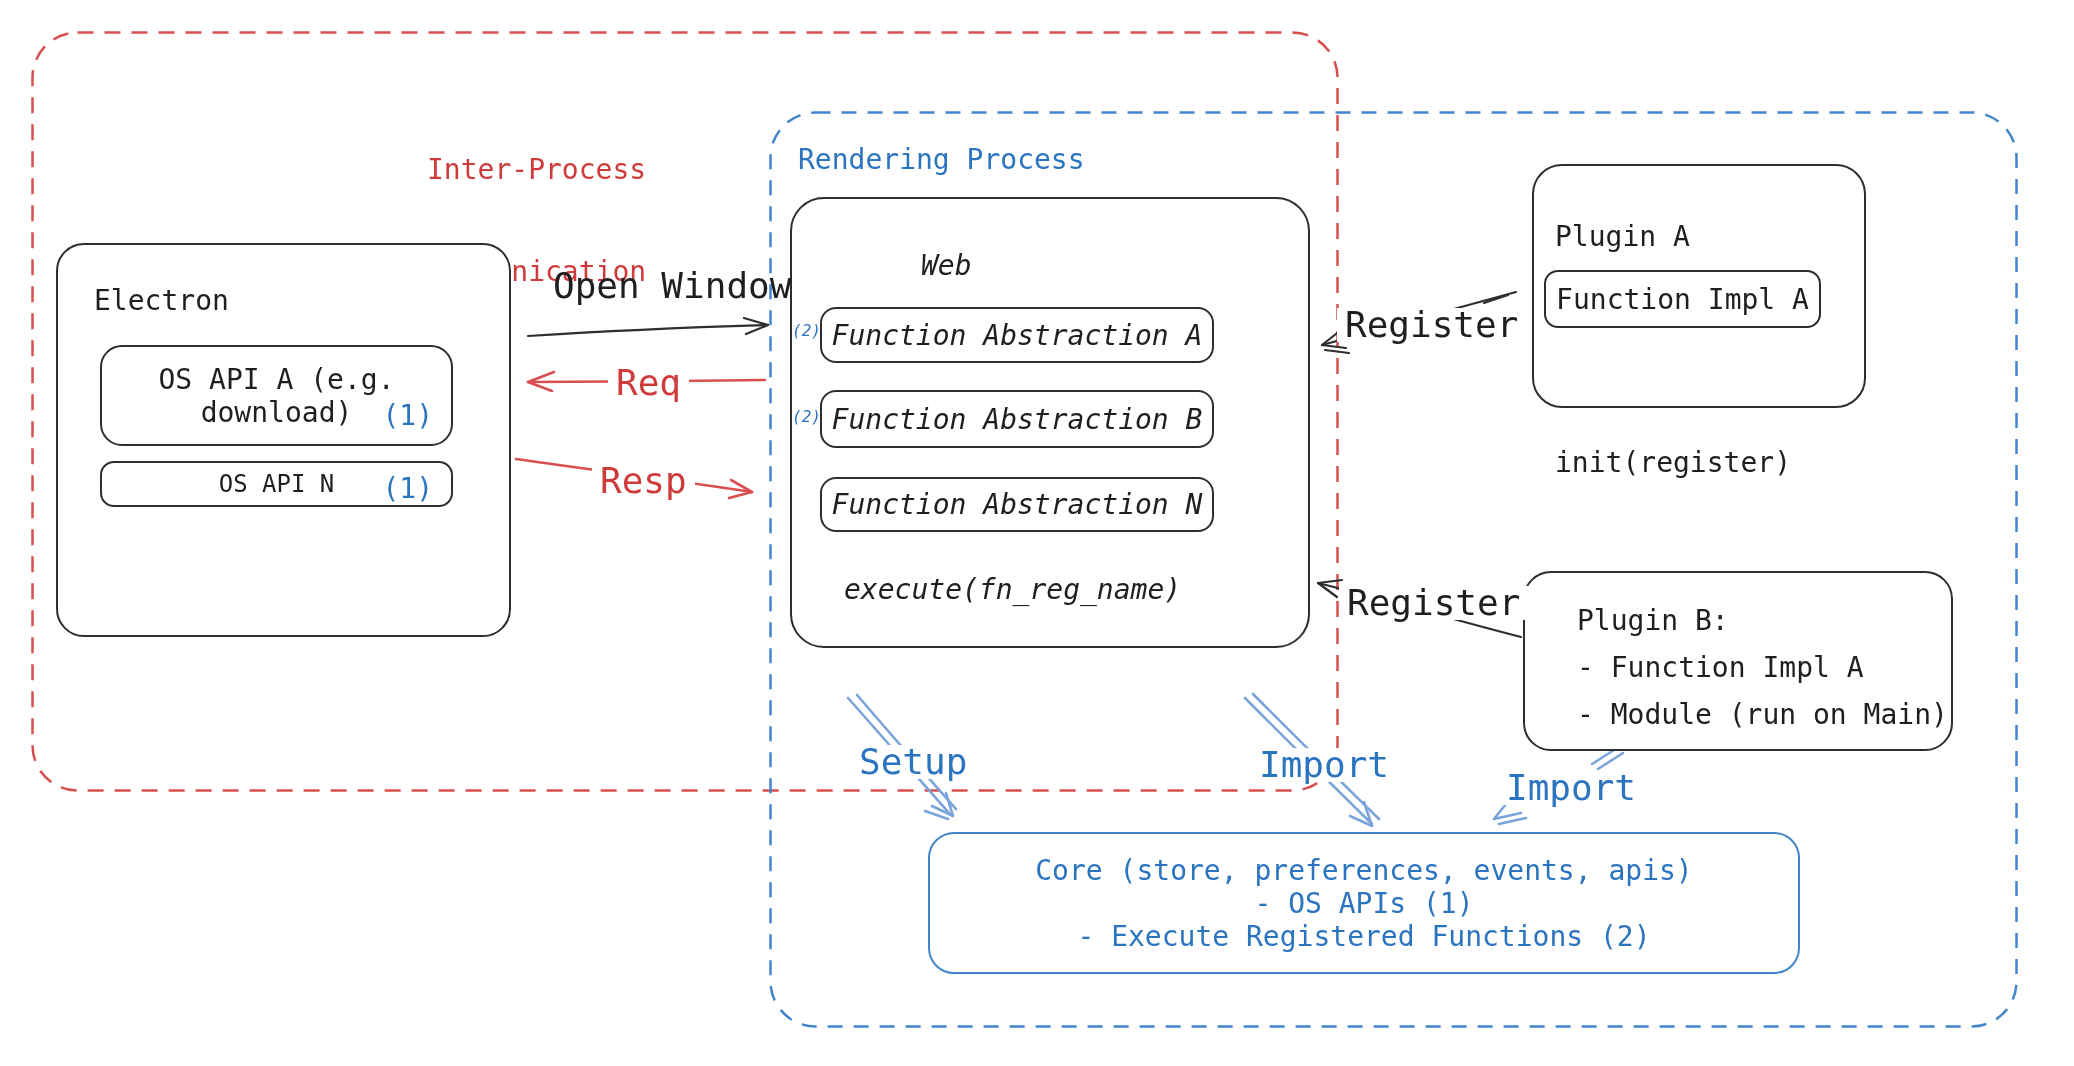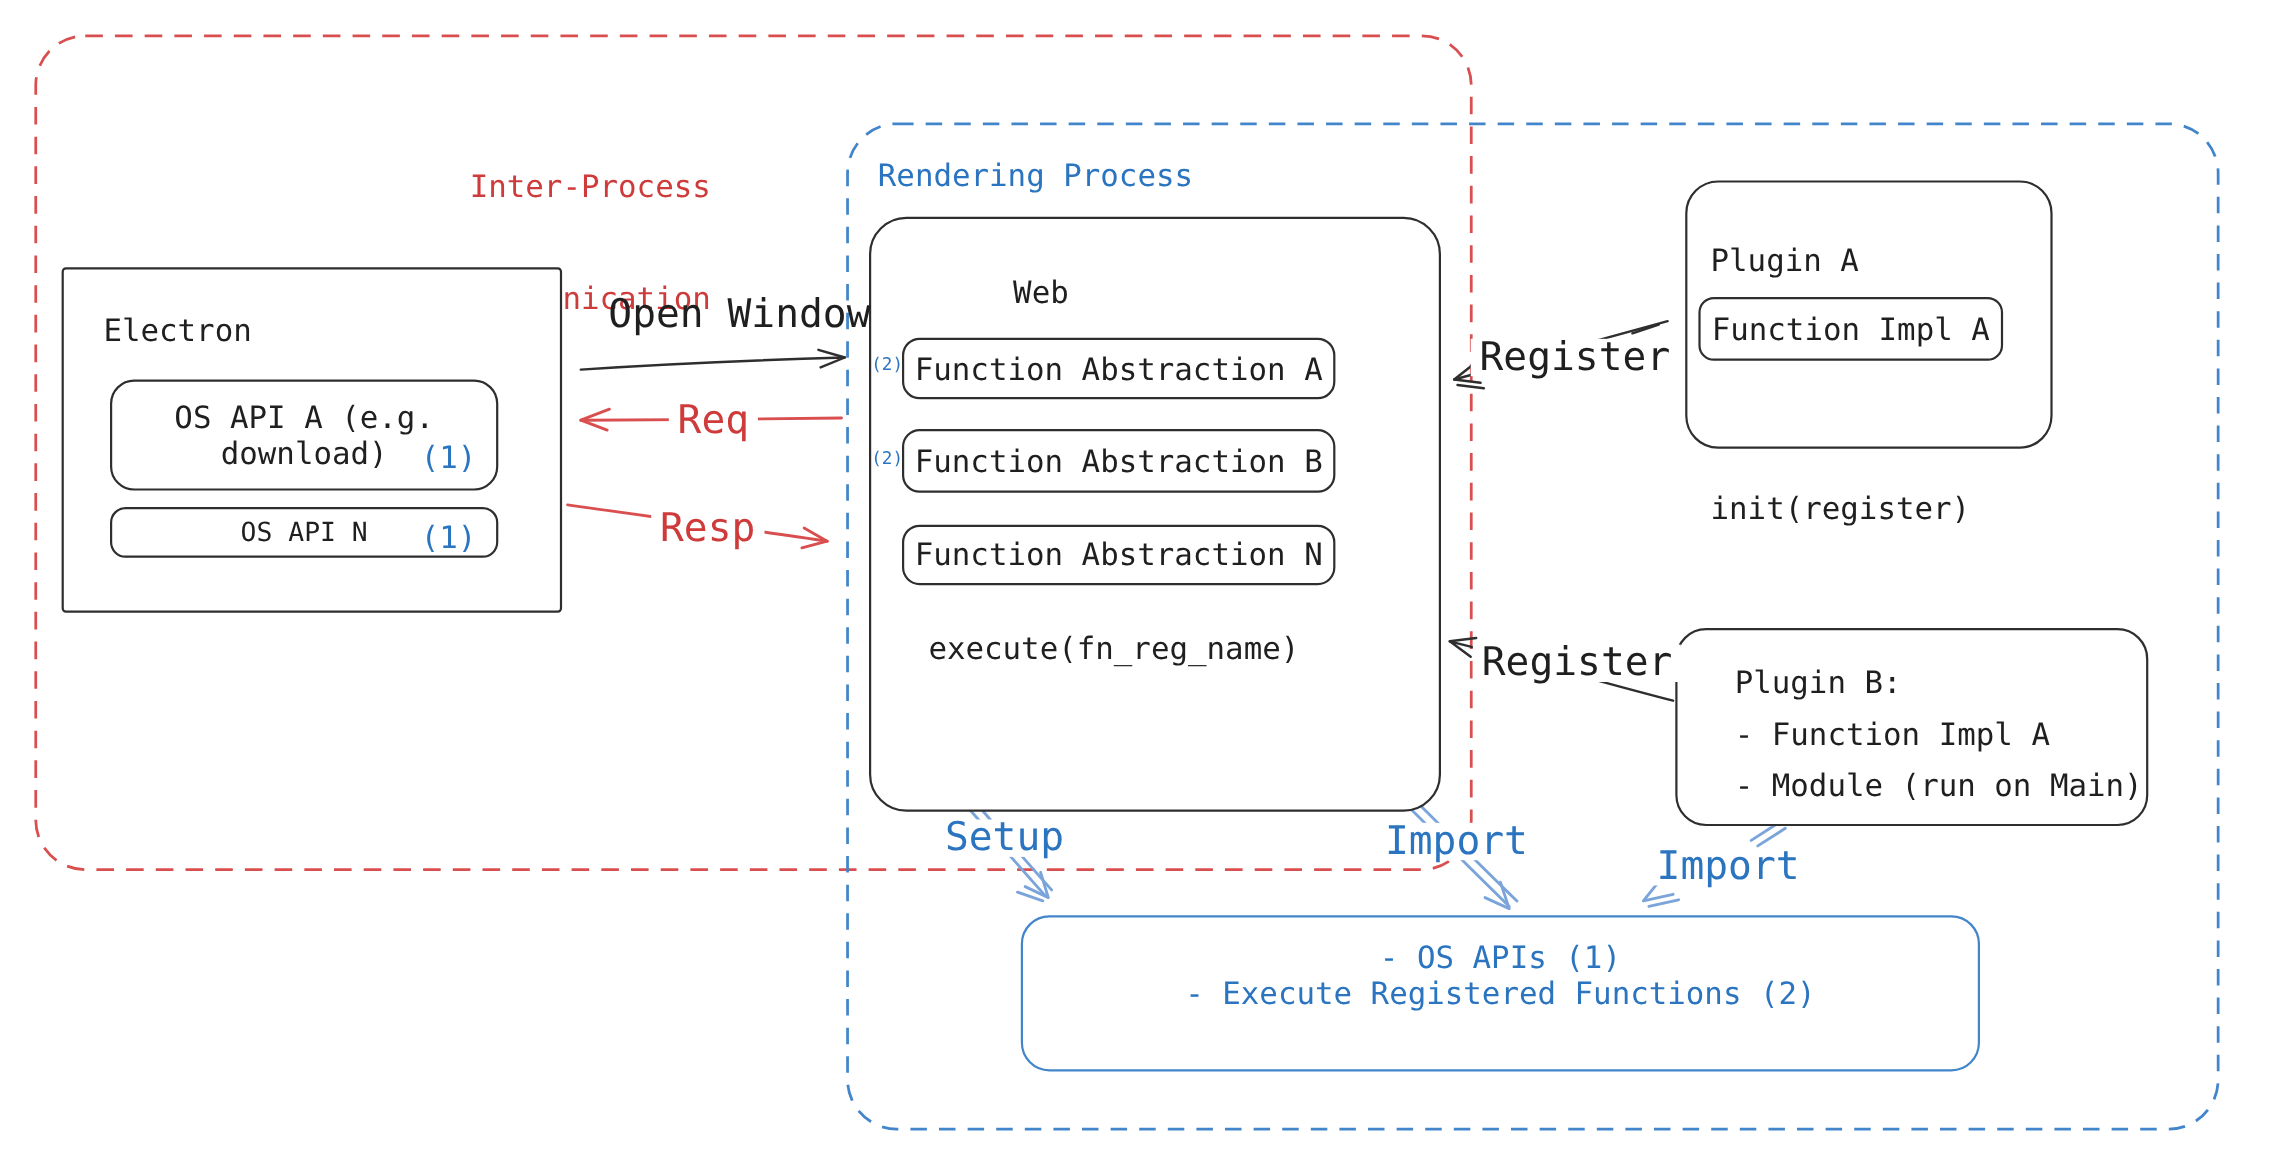--- a/index.html
+++ b/index.html
@@ -28,32 +28,32 @@
                font-size:36px; line-height:30px; white-space:pre;}
   .blue-text{color:var(--blue);}
   .red-text{color:var(--red-strong);}
   .ink-text{color:var(--text);}
 
   
   #ipc-label{left:427px; top:85px; color:var(--red-strong);}
   #rp-label{left:798px; top:143px; color:var(--blue);}
 
   
-  #electron-box{left:56px; top:243px; width:455px; height:314px; border-radius:4px;}
+  #electron-box{left:56px; top:243px; width:455px; height:394px; border-radius:28px;}
   #electron-title{left:36px; top:39px;}
   #os-api-a-box{left:42px; top:100px; width:353px; height:101px; border-radius:22px;
                 flex-direction:column;}
   #os-api-a-box .l{font-size:28px; line-height:33px; white-space:pre;}
   #os-api-a-badge{position:absolute; right:18px; top:52px; font-size:28px;}
   #os-api-n-box{left:42px; top:216px; width:353px; height:46px; border-radius:14px;}
   #os-api-n-box .l{font-size:24px; white-space:pre;}
   #os-api-n-badge{position:absolute; right:18px; top:9px; font-size:28px;}
 
   
-  #web-box{left:790px; top:197px; width:520px; height:541px; border-radius:34px;}
+  #web-box{left:790px; top:197px; width:520px; height:451px; border-radius:34px;font-style:italic;}
   #web-title{left:129px; top:50px;}
   .fa-box{left:28px; width:394px; border-radius:16px; font-size:28px; white-space:pre;}
   #fa-a{top:108px; height:56px;}
   #fa-b{top:191px; height:58px;}
   #fa-n{top:278px; height:55px;}
   #fa-a-badge{top:122px;}
   #fa-b-badge{top:208px;}
   #web-footer{left:52px; top:374px;}
 
   
@@ -178,20 +178,21 @@
     <div id="plugin-a-footer" class="abs t28">init(register)</div>
   </div>
 
   <div id="plugin-b-box" class="box">
     <div class="l">Plugin B:</div>
     <div class="l">- Function Impl A</div>
     <div class="l">- Module (run on Main)</div>
   </div>
 
   <div id="core-box" class="box">
+    <div class="l">Core (store, preferences, events, apis)</div>
     <div class="l">- OS APIs (1)</div>
     <div class="l">- Execute Registered Functions (2)</div>
   </div>
 
   <div id="lbl-open-window" class="arrow-label ink-text">Open Window</div>
   <div id="lbl-req" class="arrow-label red-text">Req</div>
   <div id="lbl-resp" class="arrow-label red-text">Resp</div>
   <div id="lbl-register-a" class="arrow-label ink-text">Register</div>
   <div id="lbl-register-b" class="arrow-label ink-text">Register</div>
   <div id="lbl-setup" class="arrow-label blue-text">Setup</div>

